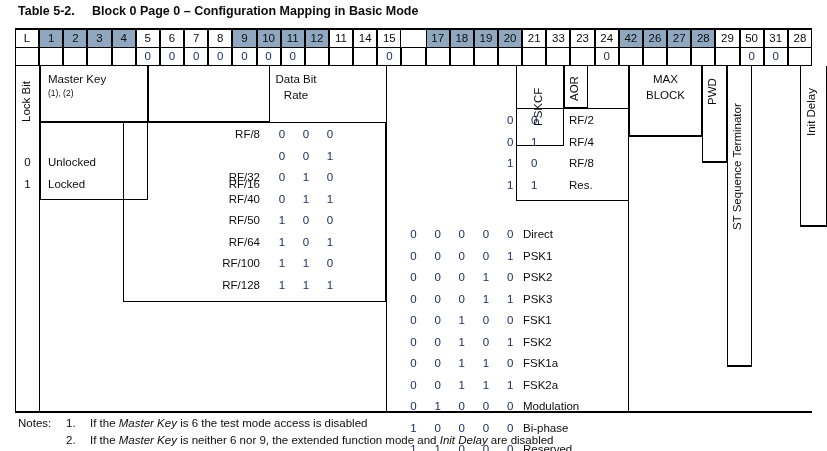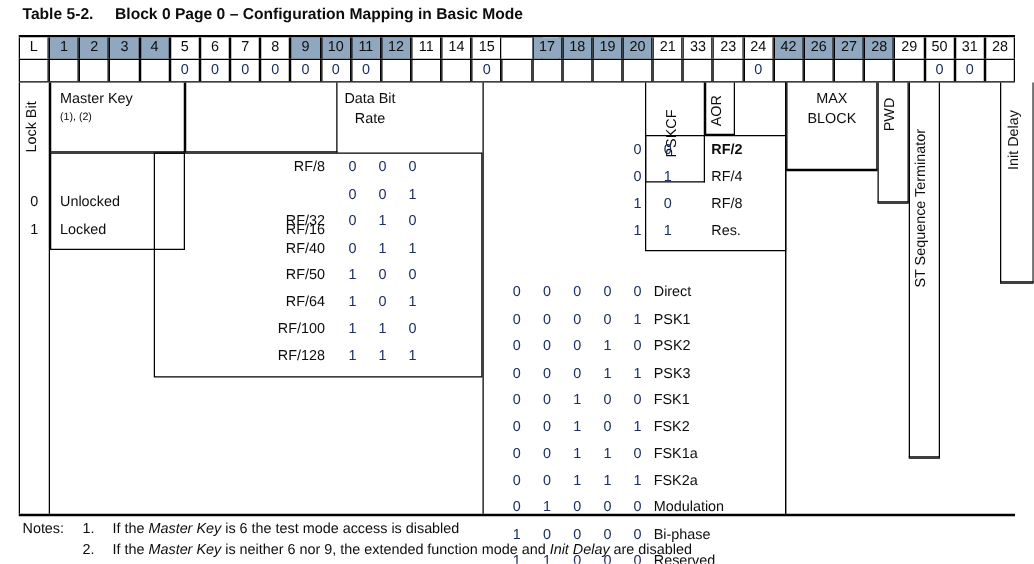--- a/index.html
+++ b/index.html
@@ -294,21 +294,21 @@
       <div class="bitdig" style="left: 483.03px; top: 415px; width: 24.1515px;">0</div>
       <div class="htext" style="left: 508px; top: 415px;">Reserved</div>
     </div>
 
   <div class="box" style="left:501px;top:38px;width:48px;height:80px;border-top:none;"></div>
   <div class="vtext" style="left:517px;top:44px;width:16px;height:70px;">PSKCF</div>
   <div class="box" style="left:501px;top:80px;width:113px;height:93px;"></div>
   <div id="pskcf-rows">
       <div class="bitdig" style="left: 483.03px; top: 86px; width: 24.1515px;">0</div>
       <div class="bitdig" style="left: 507.182px; top: 86px; width: 24.1515px;">0</div>
-      <div class="htext" style="left: 554px; top: 86px; font-weight: bold;">RF/2</div>
+      <div class="htext" style="left: 554px; top: 86px;">RF/2</div>
       <div class="bitdig" style="left: 483.03px; top: 107.5px; width: 24.1515px;">0</div>
       <div class="bitdig" style="left: 507.182px; top: 107.5px; width: 24.1515px;">1</div>
       <div class="htext" style="left: 554px; top: 107.5px;">RF/4</div>
       <div class="bitdig" style="left: 483.03px; top: 129px; width: 24.1515px;">1</div>
       <div class="bitdig" style="left: 507.182px; top: 129px; width: 24.1515px;">0</div>
       <div class="htext" style="left: 554px; top: 129px;">RF/8</div>
       <div class="bitdig" style="left: 483.03px; top: 150.5px; width: 24.1515px;">1</div>
       <div class="bitdig" style="left: 507.182px; top: 150.5px; width: 24.1515px;">1</div>
       <div class="htext" style="left: 554px; top: 150.5px;">Res.</div>
     </div>

